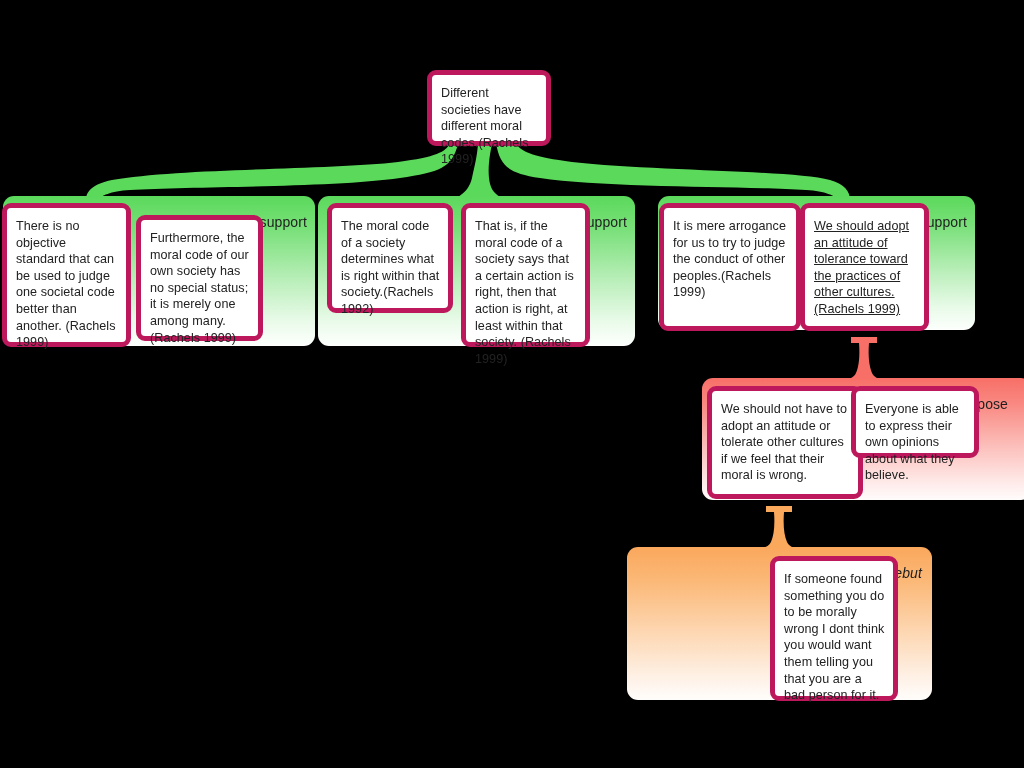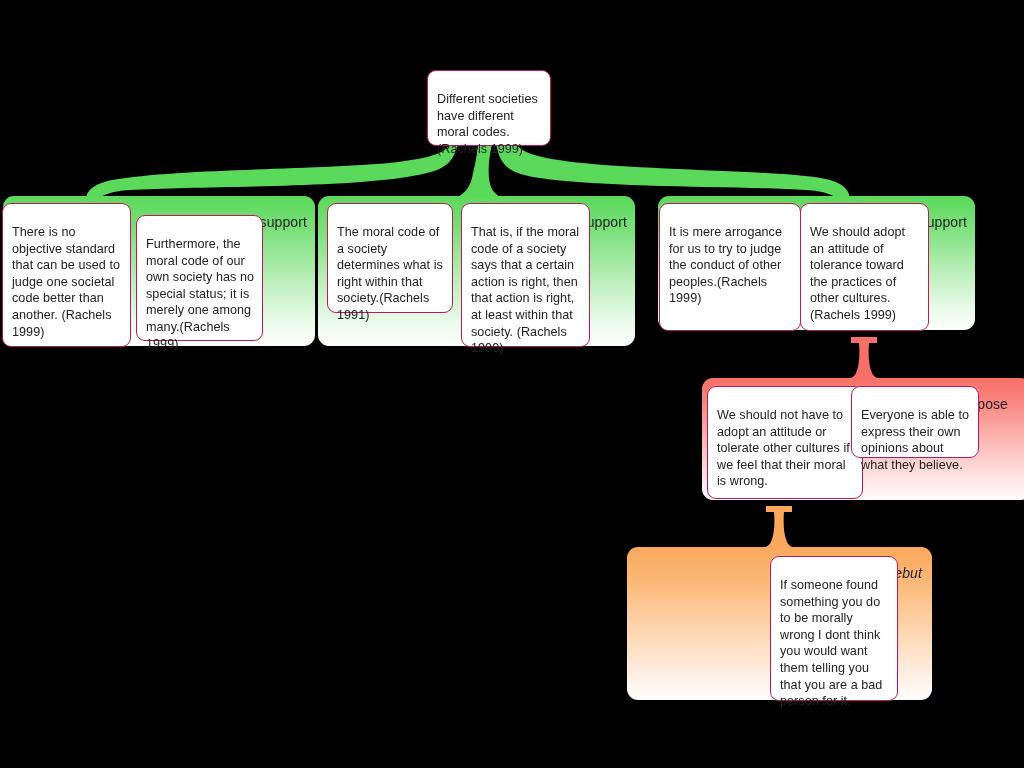--- a/index.html
+++ b/index.html
@@ -28,24 +28,24 @@
     left: 0; top: 0;
     width: 1024px;
     height: 768px;
     pointer-events: none;
   }
 
   
   .card {
     position: absolute;
     background: #ffffff;
-    border: 1px solid #be185d;
+    border: 5px solid #be185d;
     border-radius: 9px;
     box-sizing: border-box;
-    padding: 20px 8px 6px 9px;
+    padding: 10px 8px 6px 9px;
     font-size: 12.6px;
     line-height: 16.6px;
     color: #222222;
     letter-spacing: 0.05px;
   }
 
   
   #root-node {
     left: 427px;
     top: 70px;
@@ -95,21 +95,21 @@
   
   #card-s1a { left: 2px;   top: 203px; width: 129px; height: 144px; }
   #card-s1b { left: 136px; top: 215px; width: 127px; height: 126px; }
 
   
   #card-s2a { left: 327px; top: 203px; width: 126px; height: 110px; }
   #card-s2b { left: 461px; top: 203px; width: 129px; height: 144px; }
 
   
   #card-s3a { left: 659px; top: 203px; width: 142px; height: 128px; }
-  #card-s3b { left: 800px; top: 203px; width: 129px; height: 128px; }
+  #card-s3b { left: 800px; top: 203px; width: 129px; height: 128px; text-decoration: underline; }
 
   
   #card-o1a { left: 707px; top: 386px; width: 156px; height: 113px; }
   #card-o1b { left: 851px; top: 386px; width: 128px; height: 72px; }
 
   
   #card-r1a { left: 637px; top: 556px; width: 124px; height: 80px; }
   #card-r1b { left: 770px; top: 556px; width: 128px; height: 145px; }
 </style>
 </head>
@@ -189,21 +189,21 @@
 
   <div class="group g-rebut" id="group-rebut-1">
     <span class="group-label" id="label-rebut-1">rebut</span>
   </div>
 
   <div class="card" id="root-node">Different societies have different moral codes.(Rachels 1999)</div>
 
   <div class="card" id="card-s1a">There is no objective standard that can be used to judge one societal code better than another. (Rachels 1999)</div>
   <div class="card" id="card-s1b">Furthermore, the moral code of our own society has no special status; it is merely one among many.(Rachels 1999)</div>
 
-  <div class="card" id="card-s2a">The moral code of a society determines what is right within that society.(Rachels 1991)</div>
+  <div class="card" id="card-s2a">The moral code of a society determines what is right within that society.(Rachels 1992)</div>
   <div class="card" id="card-s2b">That is, if the moral code of a society says that a certain action is right, then that action is right, at least within that society. (Rachels 1999)</div>
 
   <div class="card" id="card-s3a">It is mere arrogance for us to try to judge the conduct of other peoples.(Rachels 1999)</div>
   <div class="card" id="card-s3b">We should adopt an attitude of tolerance toward the practices of other cultures.(Rachels 1999)</div>
 
   <div class="card" id="card-o1a">We should not have to adopt an attitude or tolerate other cultures if we feel that their moral is wrong.</div>
   <div class="card" id="card-o1b">Everyone is able to express their own opinions about what they believe.</div>
 
   <div class="card" id="card-r1b">If someone found something you do to be morally wrong I dont think you would want them telling you that you are a bad person for it.</div>
 

